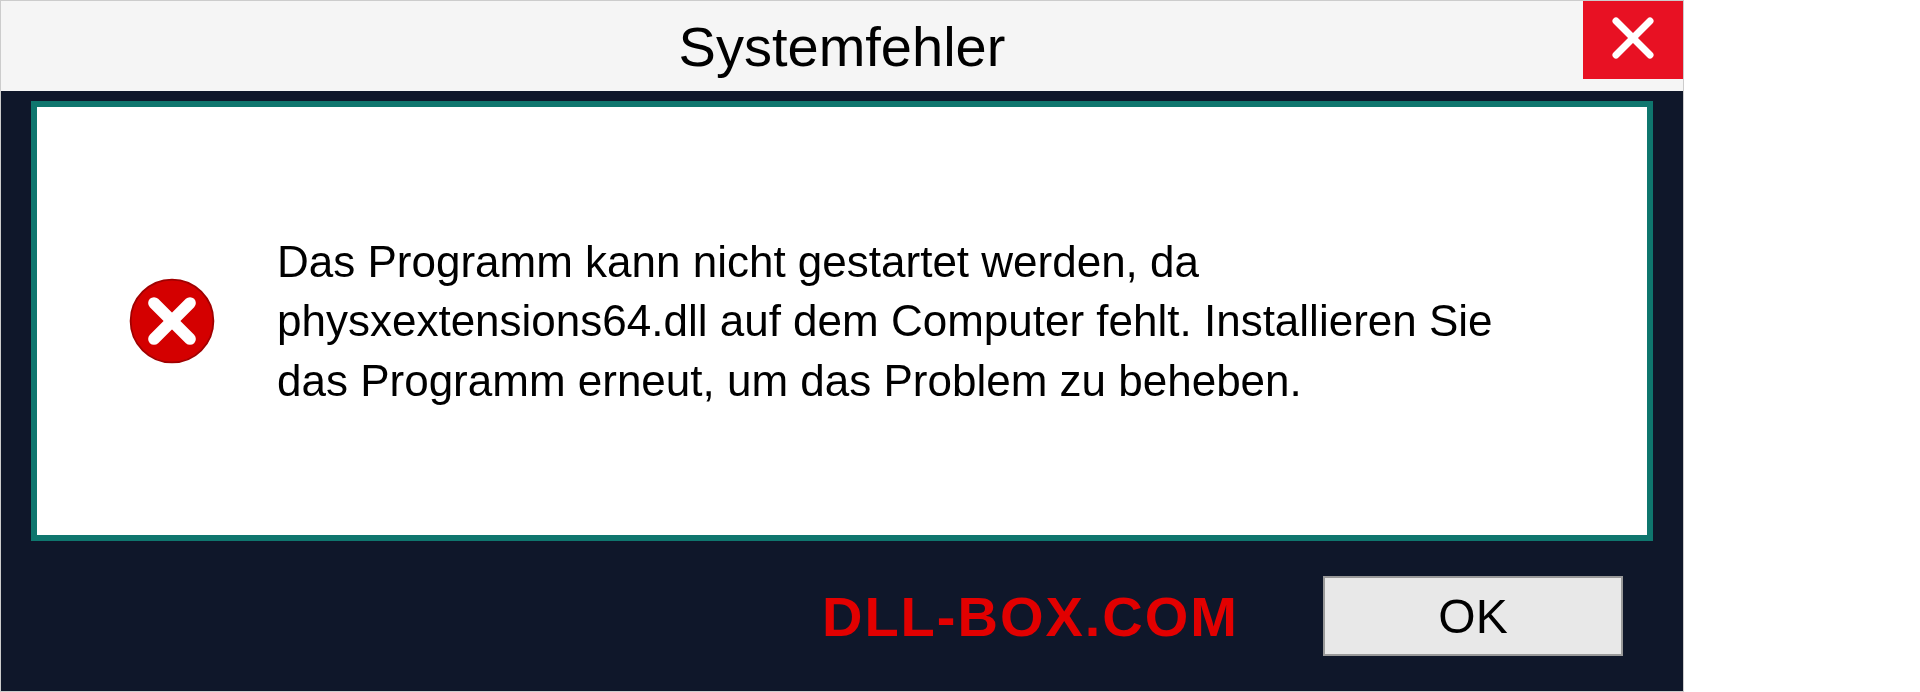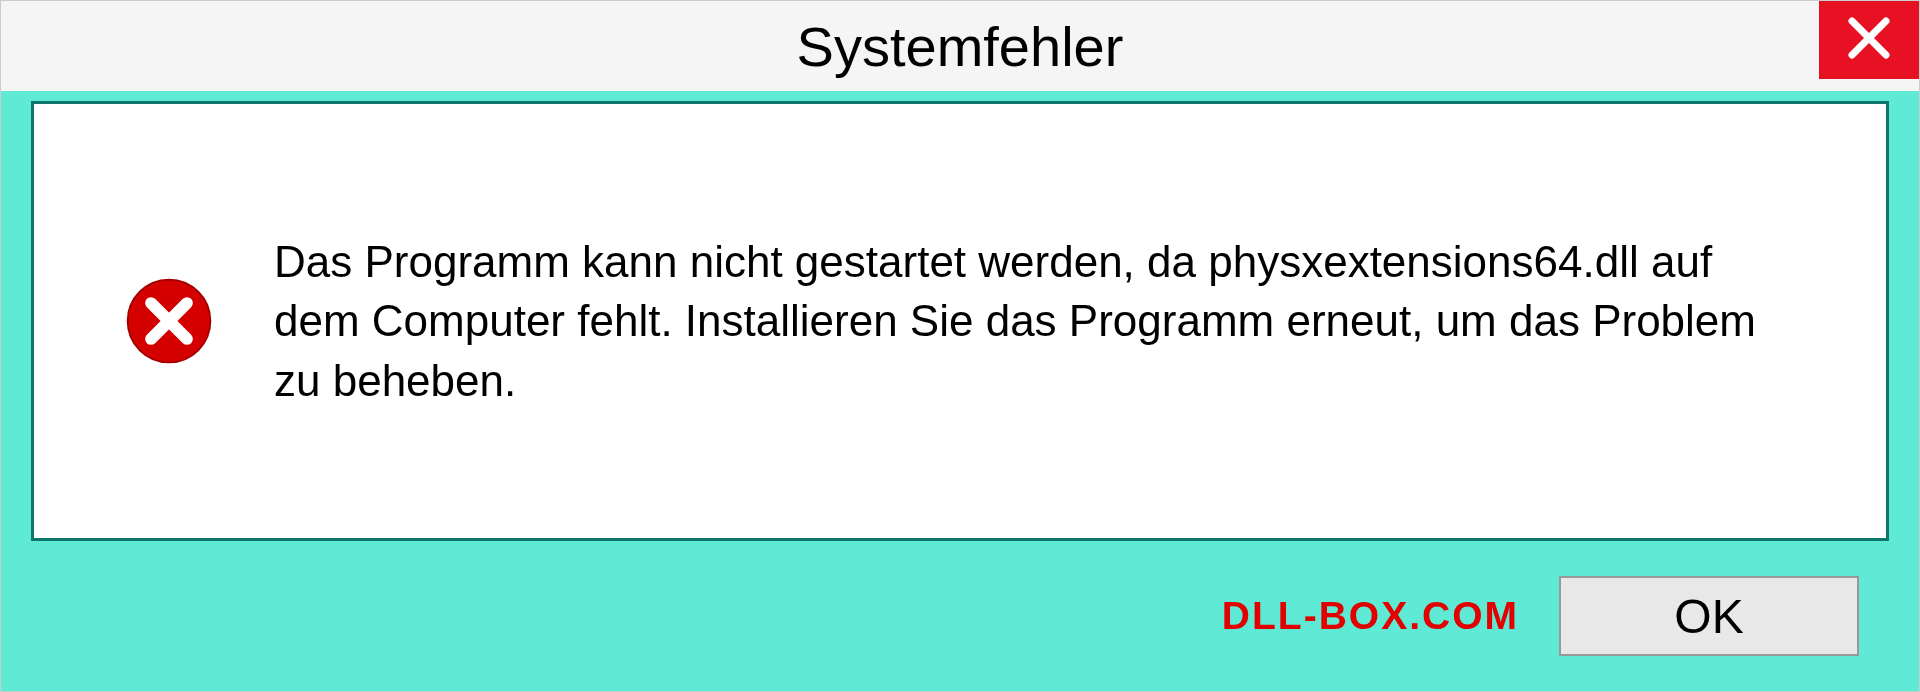--- a/index.html
+++ b/index.html
@@ -8,23 +8,23 @@
       box-sizing: border-box;
     }
     body {
       font-family: 'Segoe UI', Tahoma, Arial, sans-serif;
       background: #fff;
       width: 1920px;
       height: 692px;
       overflow: hidden;
     }
     .dialog {
-      width: 1920px;
+      width: 1684px;
       height: 692px;
-      background: #5eead4;
+      background: #0f172a;
       border: 1px solid #ccc;
       position: relative;
       display: flex;
       flex-direction: column;
     }
     .titlebar {
       height: 90px;
       display: flex;
       align-items: center;
       justify-content: center;
@@ -48,21 +48,21 @@
       justify-content: center;
       cursor: pointer;
     }
     .close-btn svg {
       width: 46px;
       height: 46px;
     }
     .content-box {
       margin: 10px 30px 0 30px;
       background: #fff;
-      border: 3px solid #0f766e;
+      border: 6px solid #0f766e;
       flex: 1;
       display: flex;
       align-items: center;
       padding: 40px 81px 40px 90px;
     }
     .error-icon {
       flex-shrink: 0;
       width: 90px;
       height: 90px;
       margin-right: 60px;
@@ -78,26 +78,26 @@
       font-weight: 400;
     }
     .footer {
       height: 150px;
       display: flex;
       align-items: center;
       justify-content: space-between;
       padding: 0 60px 0 0;
     }
     .watermark {
-      font-size: 39px;
+      font-size: 56px;
       font-weight: 900;
       color: #e20000;
       letter-spacing: 2px;
       margin-left: auto;
-      margin-right: 40px;
+      margin-right: 84px;
       font-family: Arial, sans-serif;
     }
     .ok-btn {
       width: 300px;
       height: 80px;
       background: #e8e8e8;
       border: 2px solid #999;
       font-size: 48px;
       color: #000;
       display: flex;

